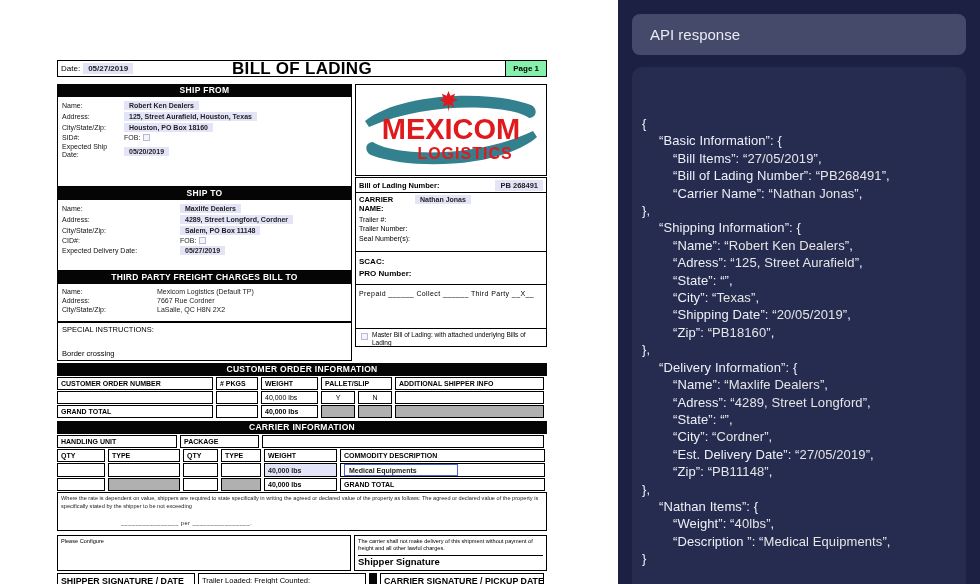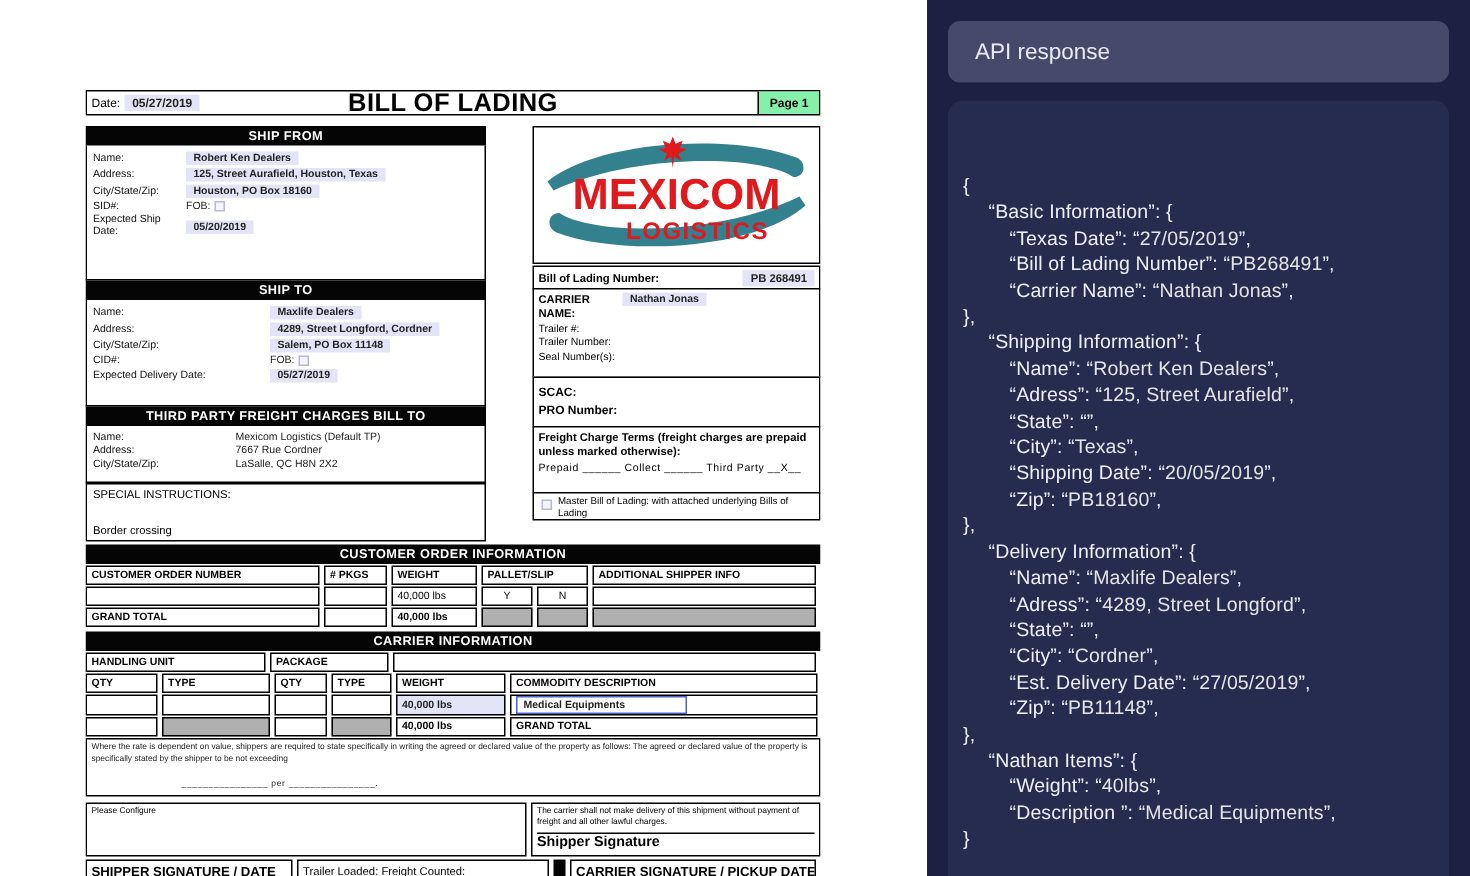--- a/index.html
+++ b/index.html
@@ -12,21 +12,21 @@
   .doc-top { position:absolute; top:0; left:0; width:490px; height:17px; border:1px solid #000;
     display:flex; align-items:center; font-size:8px; }
   .date-cell { display:flex; align-items:center; gap:3px; padding-left:3px; z-index:2; }
   .doc-title { position:absolute; left:0; right:0; text-align:center; font-weight:bold; font-size:17px; letter-spacing:.3px; }
   .page-cell { margin-left:auto; height:100%; border-left:1px solid #000; display:flex; align-items:center;
     padding:0 7px; font-weight:bold; font-size:8px; z-index:2; background:#86efac; }
 
   .hl { background:#e4e4f8; font-weight:bold; color:#222; padding:1px 5px; white-space:nowrap; }
 
   .doc-main { position:absolute; top:24px; left:0; width:490px; height:277px; display:flex; justify-content:space-between; }
-  .col-left { width:267px; display:flex; flex-direction:column; }
+  .col-left { width:295px; display:flex; flex-direction:column; }
   .col-right{ width:192px; display:flex; flex-direction:column; }
 
   .bar { background:#050505; color:#fff; font-weight:bold; font-size:8.5px; text-align:center;
     height:13px; line-height:13px; letter-spacing:.3px; flex:none; }
   .fields { border:1px solid #000; border-top:none; padding:2px 4px; font-size:7px; flex:none; overflow:hidden; }
   .frow { display:flex; align-items:center; margin:2px 0; }
   .frow .lab { flex:none; color:#111; }
   .lab-sf { width:62px; }  .lab-st { width:118px; }  .lab-tp { width:95px; }
   .lab2 { width:62px; line-height:1.15; }
   .cbx { width:7px; height:7px; border:1px solid #b9b9d6; background:#f4f4fb; display:inline-block; margin-left:3px; }
@@ -206,21 +206,20 @@
         </div>
         <div class="line">Trailer #:</div>
         <div class="line">Trailer Number:</div>
         <div class="line">Seal Number(s):</div>
       </div>
       <div class="rbox scac-box">
         <div>SCAC:</div>
         <div>PRO Number:</div>
       </div>
       <div class="rbox freight-box">
-        <div class="hd">Freight Charge Terms (freight charges are prepaid unless marked otherwise):</div>
         <div class="terms">Prepaid ______   Collect ______   Third Party __X__</div>
       </div>
       <div class="rbox master-box">
         <span class="cbx"></span>
         <span>Master Bill of Lading: with attached underlying Bills of Lading</span>
       </div>
     </div>
   </div>
 
   <div class="tbar" style="top:303px">CUSTOMER ORDER INFORMATION</div>
@@ -304,21 +303,21 @@
 </div>
 
 <div class="panel">
   <div class="panel-header">
     <span>API response</span>
   </div>
   <div class="panel-card">
     <div class="json">
         <div class="json-line brace">{</div>
         <div class="json-line section">“Basic Information”: {</div>
-        <div class="json-line field"><span>“Texas Date”: “</span><span class="jv">27/05/2019</span><span>”,</span></div>
+        <div class="json-line field"><span>“Bill Items”: “</span><span class="jv">27/05/2019</span><span>”,</span></div>
         <div class="json-line field"><span>“Bill of Lading Number”: “</span><span class="jv">PB268491</span><span>”,</span></div>
         <div class="json-line field"><span>“Carrier Name”: “</span><span class="jv">Nathan Jonas</span><span>”,</span></div>
         <div class="json-line brace">},</div>
         <div class="json-line section">“Shipping Information”: {</div>
         <div class="json-line field"><span>“Name”: “</span><span class="jv">Robert Ken Dealers</span><span>”,</span></div>
         <div class="json-line field"><span>“Adress”: “</span><span class="jv">125, Street Aurafield</span><span>”,</span></div>
         <div class="json-line field"><span>“State”: “</span><span class="jv"></span><span>”,</span></div>
         <div class="json-line field"><span>“City”: “</span><span class="jv">Texas</span><span>”,</span></div>
         <div class="json-line field"><span>“Shipping Date”: “</span><span class="jv">20/05/2019</span><span>”,</span></div>
         <div class="json-line field"><span>“Zip”: “</span><span class="jv">PB18160</span><span>”,</span></div>

